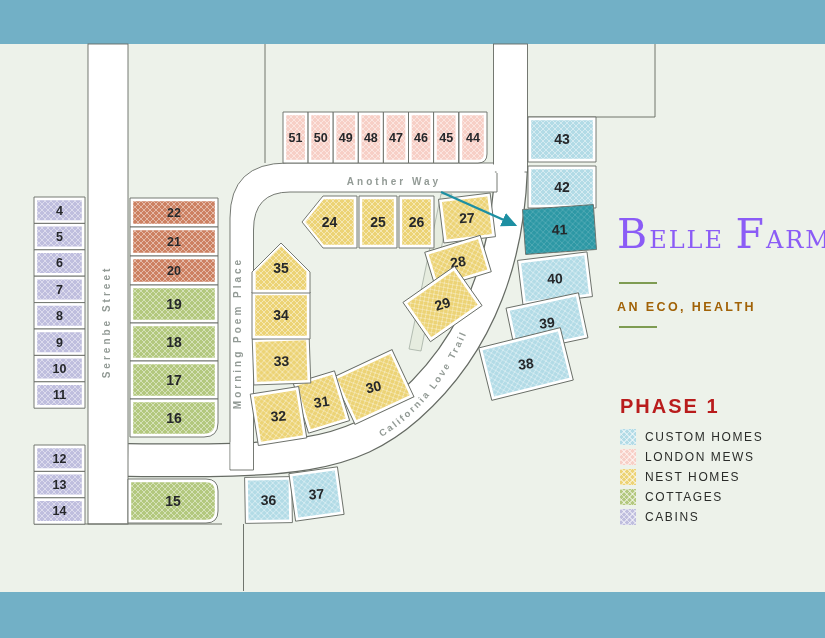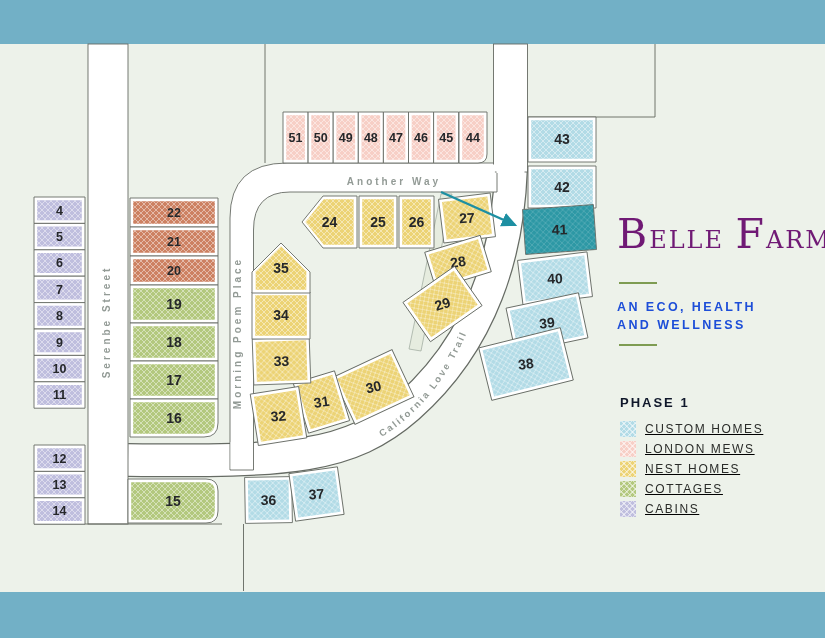--- a/index.html
+++ b/index.html
@@ -11,34 +11,34 @@
   #map-svg{position:absolute;left:0;top:0;}
   .road{fill:#ffffff;stroke:#666b64;stroke-width:0.9;}
   .patch{fill:#ffffff;stroke:none;}
   .boundary{fill:none;stroke:#62675f;stroke-width:0.9;}
   .alley{fill:#e6ecdf;stroke:#9ba69b;stroke-width:0.7;}
   .street{fill:#939b96;font-family:"Liberation Sans",sans-serif;font-weight:bold;
           font-size:10px;letter-spacing:3px;}
   .street-curve{font-size:9.5px;letter-spacing:2.2px;}
   .lot-num{font-family:"Liberation Sans",sans-serif;font-weight:bold;fill:#25272a;}
   .brand{position:absolute;left:617px;top:210px;width:200px;}
-  .logo{white-space:nowrap;color:#701a75;}
+  .logo{white-space:nowrap;color:#8b5cf6;}
   .logo-word{display:inline-block;font-family:"DejaVu Serif",serif;
              text-transform:uppercase;font-size:24px;letter-spacing:2px;}
   .logo-word::first-letter{font-size:41px;}
   .logo-word + .logo-word{margin-left:7px;}
   .rule{width:38px;height:2px;background:#7e9c52;}
   .rule-1{margin:24px 0 14px 2px;}
   .rule-2{margin:10px 0 0 2px;}
-  .tagline{color:#1d4ed8;font-weight:bold;font-size:12.5px;letter-spacing:2.4px;
+  .tagline{color:#a16207;font-weight:bold;font-size:12.5px;letter-spacing:2.4px;
            line-height:18px;text-transform:uppercase;}
   .legend{position:absolute;left:620px;top:395px;}
-  .legend-title{font-weight:bold;font-size:13px;letter-spacing:2px;color:#0f172a;
+  .legend-title{font-weight:bold;font-size:20px;letter-spacing:2px;color:#b91c1c;
                 margin-bottom:9px;text-transform:uppercase;}
-  .legend-item{display:flex;align-items:center;height:20px;text-decoration:underline;}
+  .legend-item{display:flex;align-items:center;height:20px;}
   .swatch{width:16px;height:16px;margin-right:9px;flex:0 0 16px;
     background-image:
       repeating-linear-gradient(45deg, rgba(255,255,255,.5) 0 1px, transparent 1px 4px),
       repeating-linear-gradient(135deg, rgba(255,255,255,.5) 0 1px, transparent 1px 4px);}
   .legend-label{font-size:12px;letter-spacing:1.6px;color:#2a2c29;text-transform:uppercase;}
 </style>
 </head>
 <body>
 
 <div class="stage" style="background: rgb(237, 242, 234);">
@@ -367,21 +367,20 @@
   </svg>
 
   <div class="brand">
     <div class="logo">
       <span class="logo-word">Belle</span>
       <span class="logo-word">Farm</span>
     </div>
     <div class="rule rule-1"></div>
     <div class="tagline">
       <div>An Eco, Health</div>
-      <div>and Wellness</div>
     </div>
     <div class="rule rule-2"></div>
   </div>
 
   <div class="legend">
     <div class="legend-title">Phase 1</div>
     <div id="legend-items">
         <div class="legend-item">
           <span class="swatch" style="background-color: rgb(178, 219, 230);"></span>
           <span class="legend-label">Custom Homes</span>

